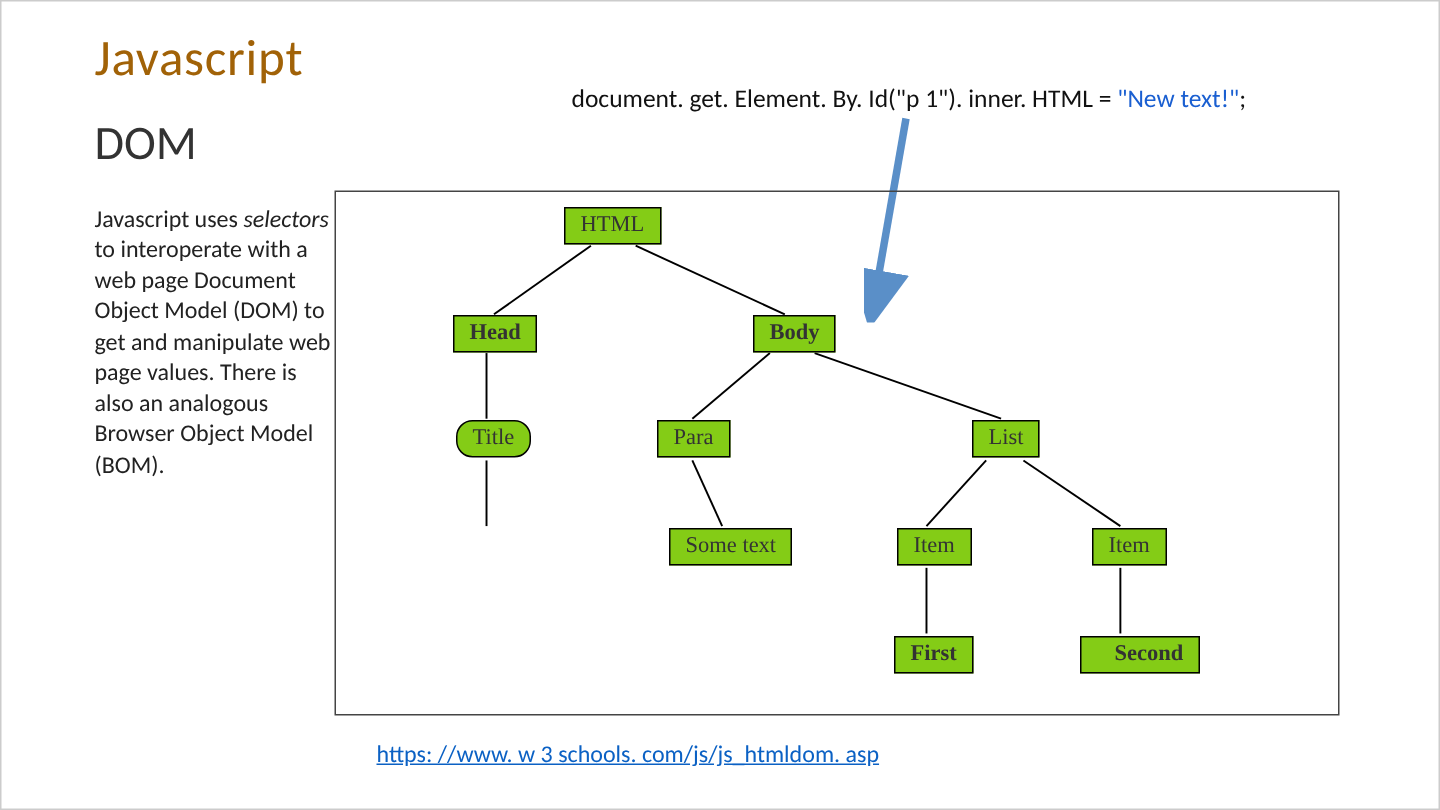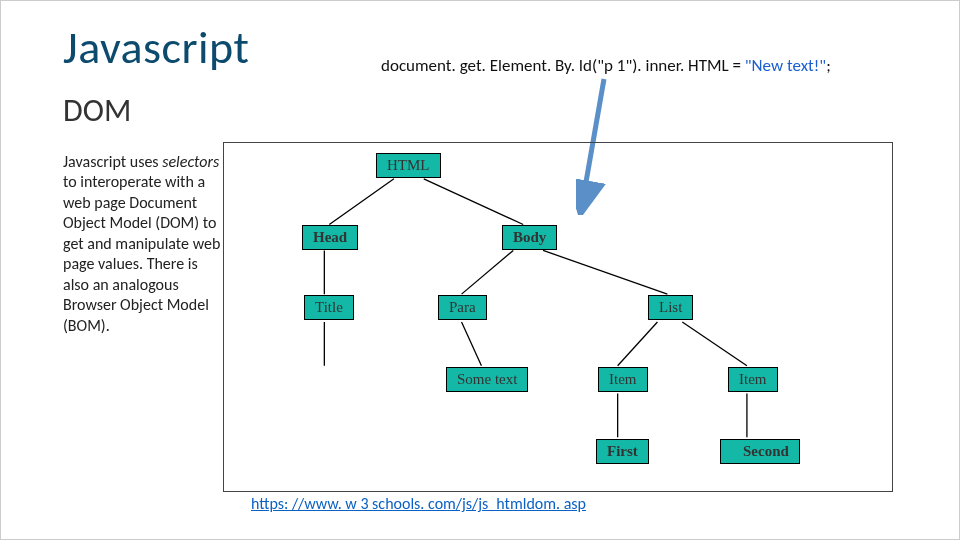--- a/index.html
+++ b/index.html
@@ -15,23 +15,23 @@
     overflow: hidden;
   }
   .slide {
     position: relative;
     width: 100%;
     height: 100%;
     padding: 18px 50px 20px 62px;
     border: 1px solid #ccc;
   }
   .title {
-    font-size: 46px;
+    font-size: 34px;
     font-weight: 400;
-    color: #0c4a6e;
+    color: #a16207;
     margin: 0 0 6px 0;
     letter-spacing: 0.5px;
   }
   .subtitle {
     font-size: 32px;
     font-weight: 400;
     color: #333;
     margin: 16px 0 18px 0;
   }
   .codeline {
@@ -61,21 +61,21 @@
     border: 1.5px solid #444;
     padding: 8px 12px 12px 12px;
     width: 670px;
     height: 350px;
     margin-top: -6px;
   }
   .dlabel {
     position: absolute;
     padding: 3px 10px;
     border: 1.5px solid #000;
-    background: #14b8a6;
+    background: #84cc16;
     font-family: "Times New Roman", serif;
     font-size: 15px;
     white-space: nowrap;
   }
   .dbold { font-weight: bold; }
   .link {
     position: absolute;
     left: 250px;
     bottom: 26px;
     font-size: 16px;
@@ -145,21 +145,21 @@
 
           <line x1="525" y1="252" x2="525" y2="296"></line>
         </g>
       </svg>
 
       <div class="dlabel" style="left:152px; top:10px;">HTML</div>
 
       <div class="dlabel dbold" style="left:78px; top:82px;">Head</div>
       <div class="dlabel dbold" style="left:278px; top:82px;">Body</div>
 
-      <div class="dlabel" style="left:80px; top:152px;">Title</div>
+      <div class="dlabel" style="left:80px; top:152px;border-radius:11px;">Title</div>
       <div class="dlabel" style="left:214px; top:152px;">Para</div>
       <div class="dlabel" style="left:424px; top:152px;">List</div>
 
       <div class="dlabel" style="left:222px; top:224px;">Some text</div>
       <div class="dlabel" style="left:374px; top:224px;">Item</div>
       <div class="dlabel" style="left:504px; top:224px;">Item</div>
 
       <div class="dlabel dbold" style="left:372px; top:296px;">First</div>
       <div class="dlabel dbold" style="left:496px; top:296px;padding-left:22px;">Second</div>
     </div>

